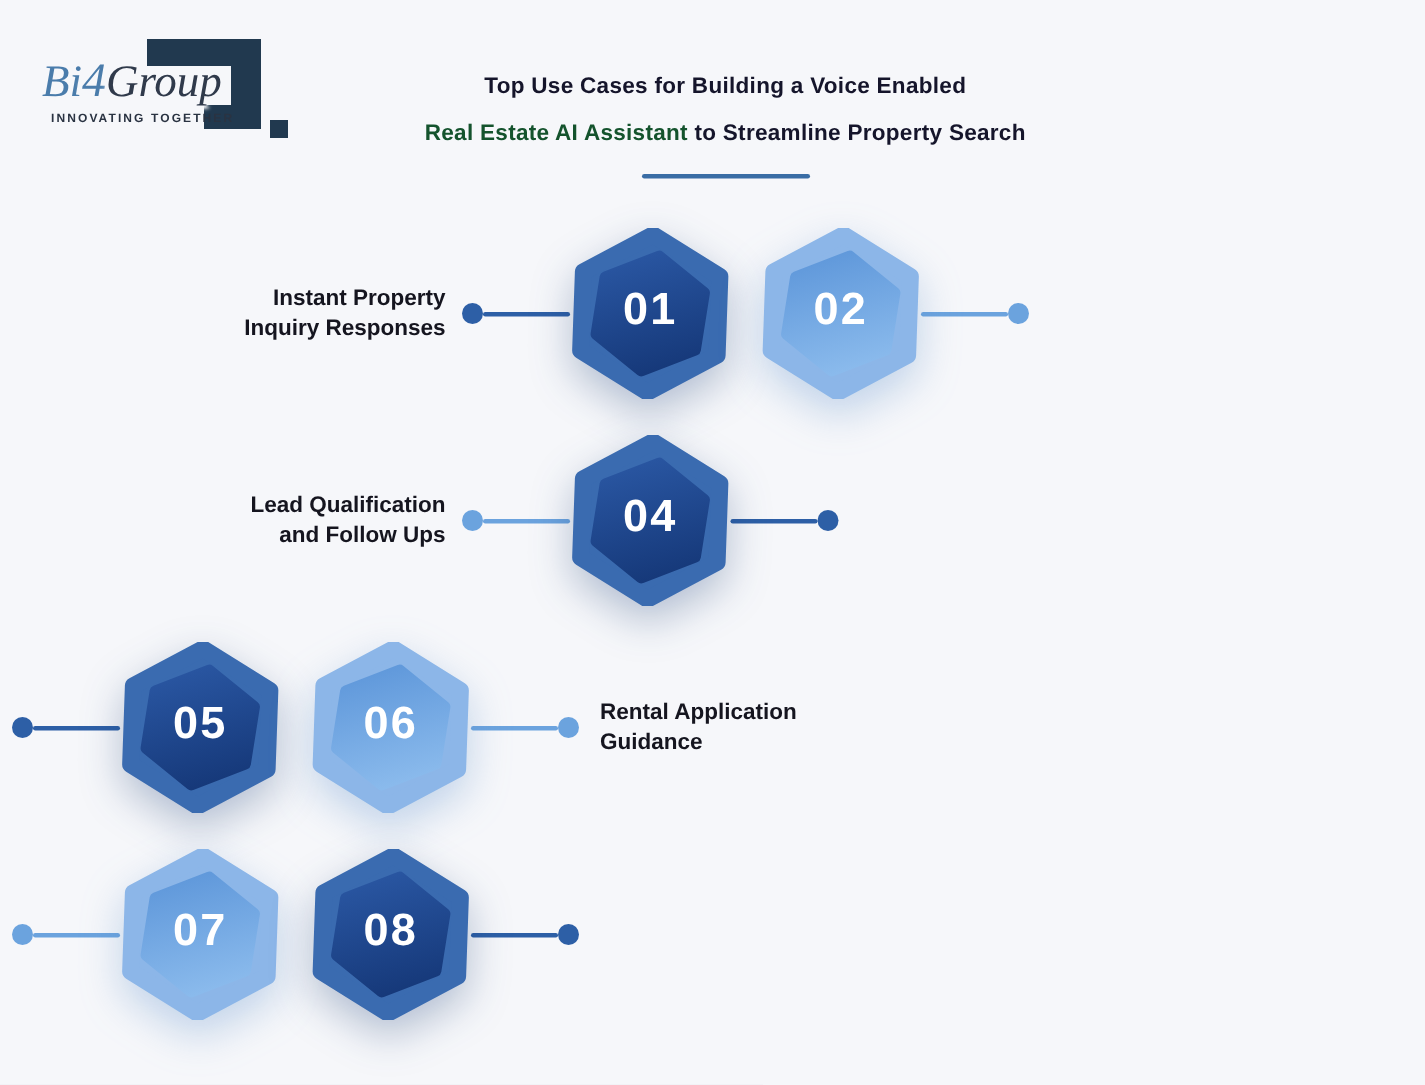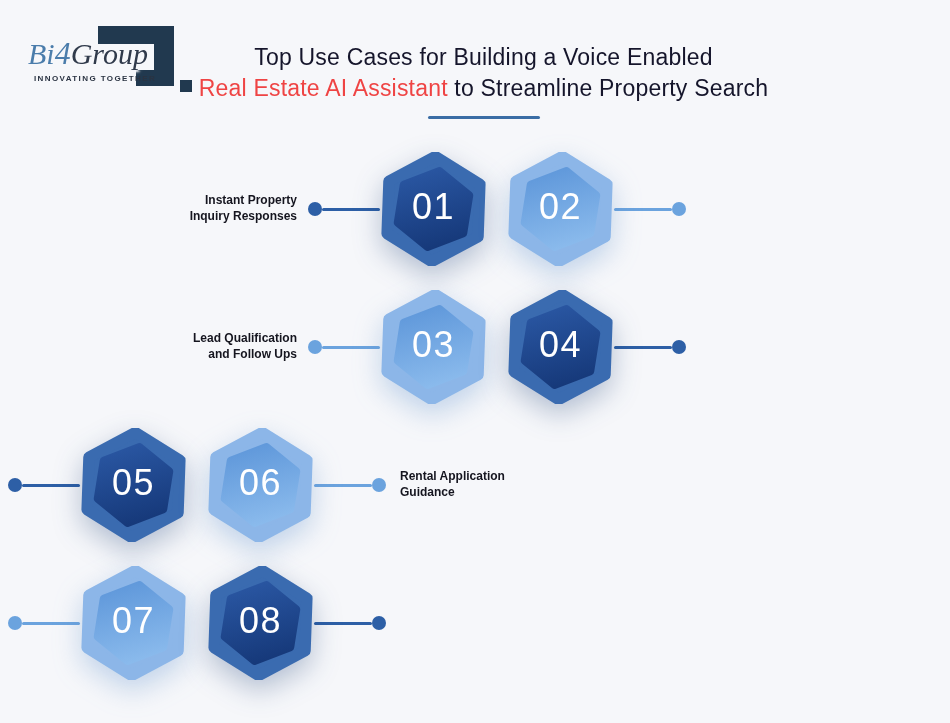--- a/index.html
+++ b/index.html
@@ -38,34 +38,34 @@
     font-size:8px;font-weight:700;letter-spacing:1.4px;
     color:#2a3342;text-align:center;white-space:nowrap;
   }
 
   
   .title-wrap{
     position:absolute;left:17px;right:0;top:42px;
     text-align:center;
   }
   .title-line{
-    font-size:23px;font-weight:400;color:#15152b;
+    font-size:15px;font-weight:700;color:#15152b;
     line-height:31px;letter-spacing:0.2px;
   }
-  .title-line .hl{color:#ef4444;}
+  .title-line .hl{color:#14532d;}
   .title-divider{
     width:112px;height:3px;border-radius:2px;
     background:#3a6da5;margin:12px auto 0;
   }
 
   
   .rows{position:absolute;left:0;right:0;top:140px;}
   .row{display:flex;align-items:center;height:138px;}
   .label{
-    font-size:12px;font-weight:700;color:#15151f;
+    font-size:15px;font-weight:700;color:#15151f;
     line-height:1.32;white-space:pre-line;
   }
   .label.left{width:297px;text-align:right;padding-right:3px;}
   .label.right{width:272px;text-align:left;padding-left:6px;}
 
   .connector{display:flex;align-items:center;width:70px;position:relative;z-index:1;}
   .connector .dot{width:14px;height:14px;border-radius:50%;flex:0 0 auto;}
   .connector .line{height:3px;border-radius:2px;flex:1 1 auto;}
   .connector.left .dot{margin-left:8px;}
   .connector.left .line{margin-right:-10px;}
@@ -83,21 +83,21 @@
   .hexwrap.v-light svg{filter:drop-shadow(0 10px 14px rgba(90,140,200,0.35));}
   .hex-outer{stroke-width:13;stroke-linejoin:round;}
   .hex-inner{stroke-width:9;stroke-linejoin:round;}
   .v-dark .hex-outer{fill:#3a6bb0;stroke:#3a6bb0;}
   .v-dark .hex-inner{fill:url(#gradDark);stroke:url(#gradDark);}
   .v-light .hex-outer{fill:#8cb6e8;stroke:#8cb6e8;}
   .v-light .hex-inner{fill:url(#gradLight);stroke:url(#gradLight);}
   .hex-num{
     position:absolute;left:0;top:0;right:0;bottom:4px;
     display:flex;align-items:center;justify-content:center;
-    color:#ffffff;font-size:36px;font-weight:400;letter-spacing:1.5px;
+    color:#ffffff;font-size:30px;font-weight:700;letter-spacing:1.5px;
   }
 </style>
 </head>
 <body>
 
 <svg width="0" height="0" style="position:absolute" aria-hidden="true">
   <defs>
     <linearGradient id="gradDark" x1="0.2" y1="0" x2="0.6" y2="1">
       <stop offset="0" stop-color="#2a57a3"></stop>
       <stop offset="1" stop-color="#16397a"></stop>
@@ -159,27 +159,20 @@
         </div>
     </div>
 
     <div class="row">
       <div class="label left">Lead Qualification
 and Follow Ups</div>
       <div class="connector left c-light">
           <span class="dot"></span>
           <span class="line"></span>
         </div>
-      <div class="hexwrap v-light">
-        <svg viewBox="0 0 120 130">
-          <polygon class="hex-outer" points="60,5 112,35 112,95 60,125 8,95 8,35" transform="rotate(2 60 65)"></polygon>
-          <polygon class="hex-inner" points="60,21 98,43 98,87 60,109 22,87 22,43" transform="rotate(9 60 65)"></polygon>
-        </svg>
-        <span class="hex-num">03</span>
-      </div>
       <div class="hexwrap v-dark">
         <svg viewBox="0 0 120 130">
           <polygon class="hex-outer" points="60,5 112,35 112,95 60,125 8,95 8,35" transform="rotate(2 60 65)"></polygon>
           <polygon class="hex-inner" points="60,21 98,43 98,87 60,109 22,87 22,43" transform="rotate(9 60 65)"></polygon>
         </svg>
         <span class="hex-num">04</span>
       </div>
       <div class="connector right c-dark">
           <span class="line"></span>
           <span class="dot"></span>

